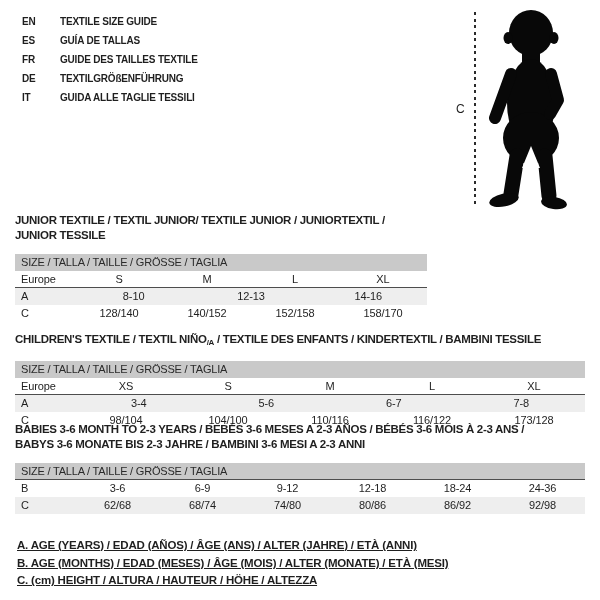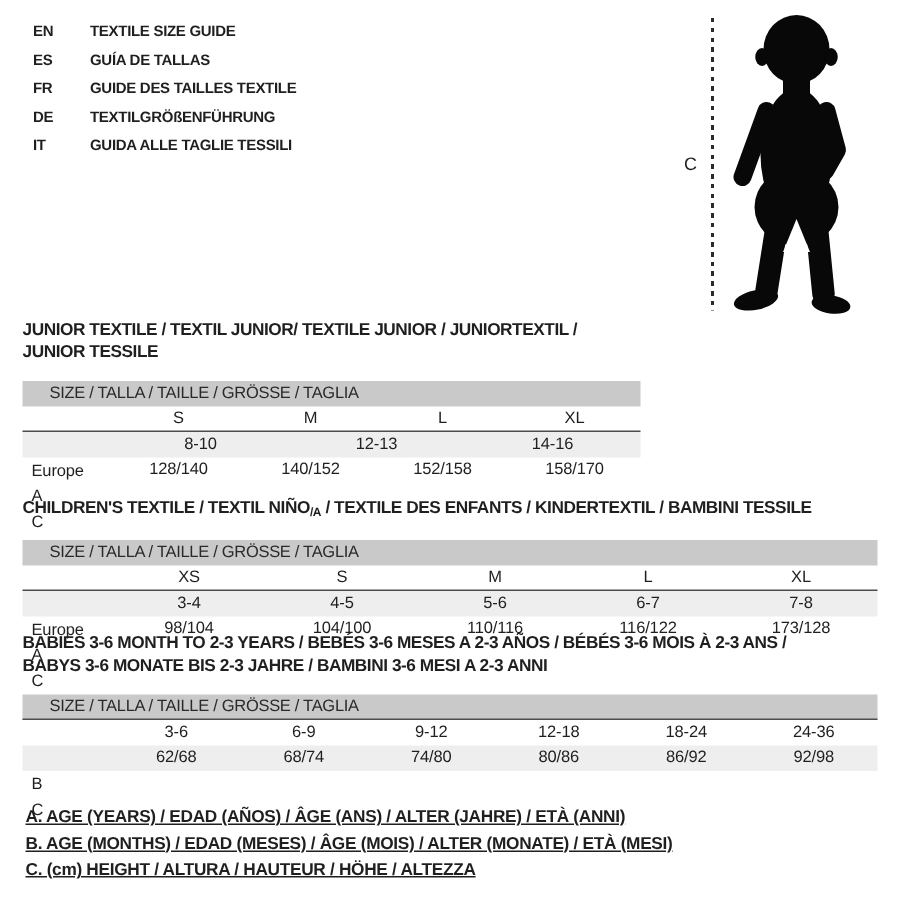--- a/index.html
+++ b/index.html
@@ -29,28 +29,28 @@
   .size-table { position:absolute; left:15px; }
   #table-0 { top:213px; width:412px; }
   #table-1 { top:332px; width:570px; }
   #table-2 { top:422px; width:570px; }
 
   .table-title { font-weight:bold; font-size:11.5px; line-height:15px; letter-spacing:-0.3px; margin-bottom:11px; }
   .table-title .sub { font-size:8px; vertical-align:-2px; }
 
   .band {
     background:#c9c9c9; height:17px; line-height:17px;
-    font-size:11px; padding-left:18px; letter-spacing:-0.2px; color:#2a2a2a;
+    font-size:11px; padding-left:6px; letter-spacing:-0.2px; color:#2a2a2a;
   }
   .band-rule { border-bottom:1px solid #4d4d4d; }
 
   .trow { display:flex; height:17px; line-height:16px; font-size:11px; letter-spacing:-0.1px; }
   .head-row { border-bottom:1px solid #4d4d4d; }
   .shaded { background:#eeeeee; }
-  .tlabel { width:60px; padding-left:6px;margin-top:35px; }
+  .tlabel { width:60px; padding-left:6px; }
   .tcell { flex:1; text-align:center; }
 
   
   .legend { position:absolute; top:537px; left:17px; }
   .legend-line { font-weight:bold; font-size:11.5px; line-height:17.5px; letter-spacing:-0.2px;text-decoration:underline; }
 </style>
 </head>
 <body>
 
 <div class="langs">
@@ -131,21 +131,20 @@
         <div class="tlabel">Europe</div>
         <div class="tcell">XS</div>
         <div class="tcell">S</div>
         <div class="tcell">M</div>
         <div class="tcell">L</div>
         <div class="tcell">XL</div>
       </div>
       <div class="trow shaded">
         <div class="tlabel">A</div>
         <div class="tcell">3-4</div>
-        <div class="tcell">4-5</div>
         <div class="tcell">5-6</div>
         <div class="tcell">6-7</div>
         <div class="tcell">7-8</div>
       </div>
       <div class="trow ">
         <div class="tlabel">C</div>
         <div class="tcell">98/104</div>
         <div class="tcell">104/100</div>
         <div class="tcell">110/116</div>
         <div class="tcell">116/122</div>

